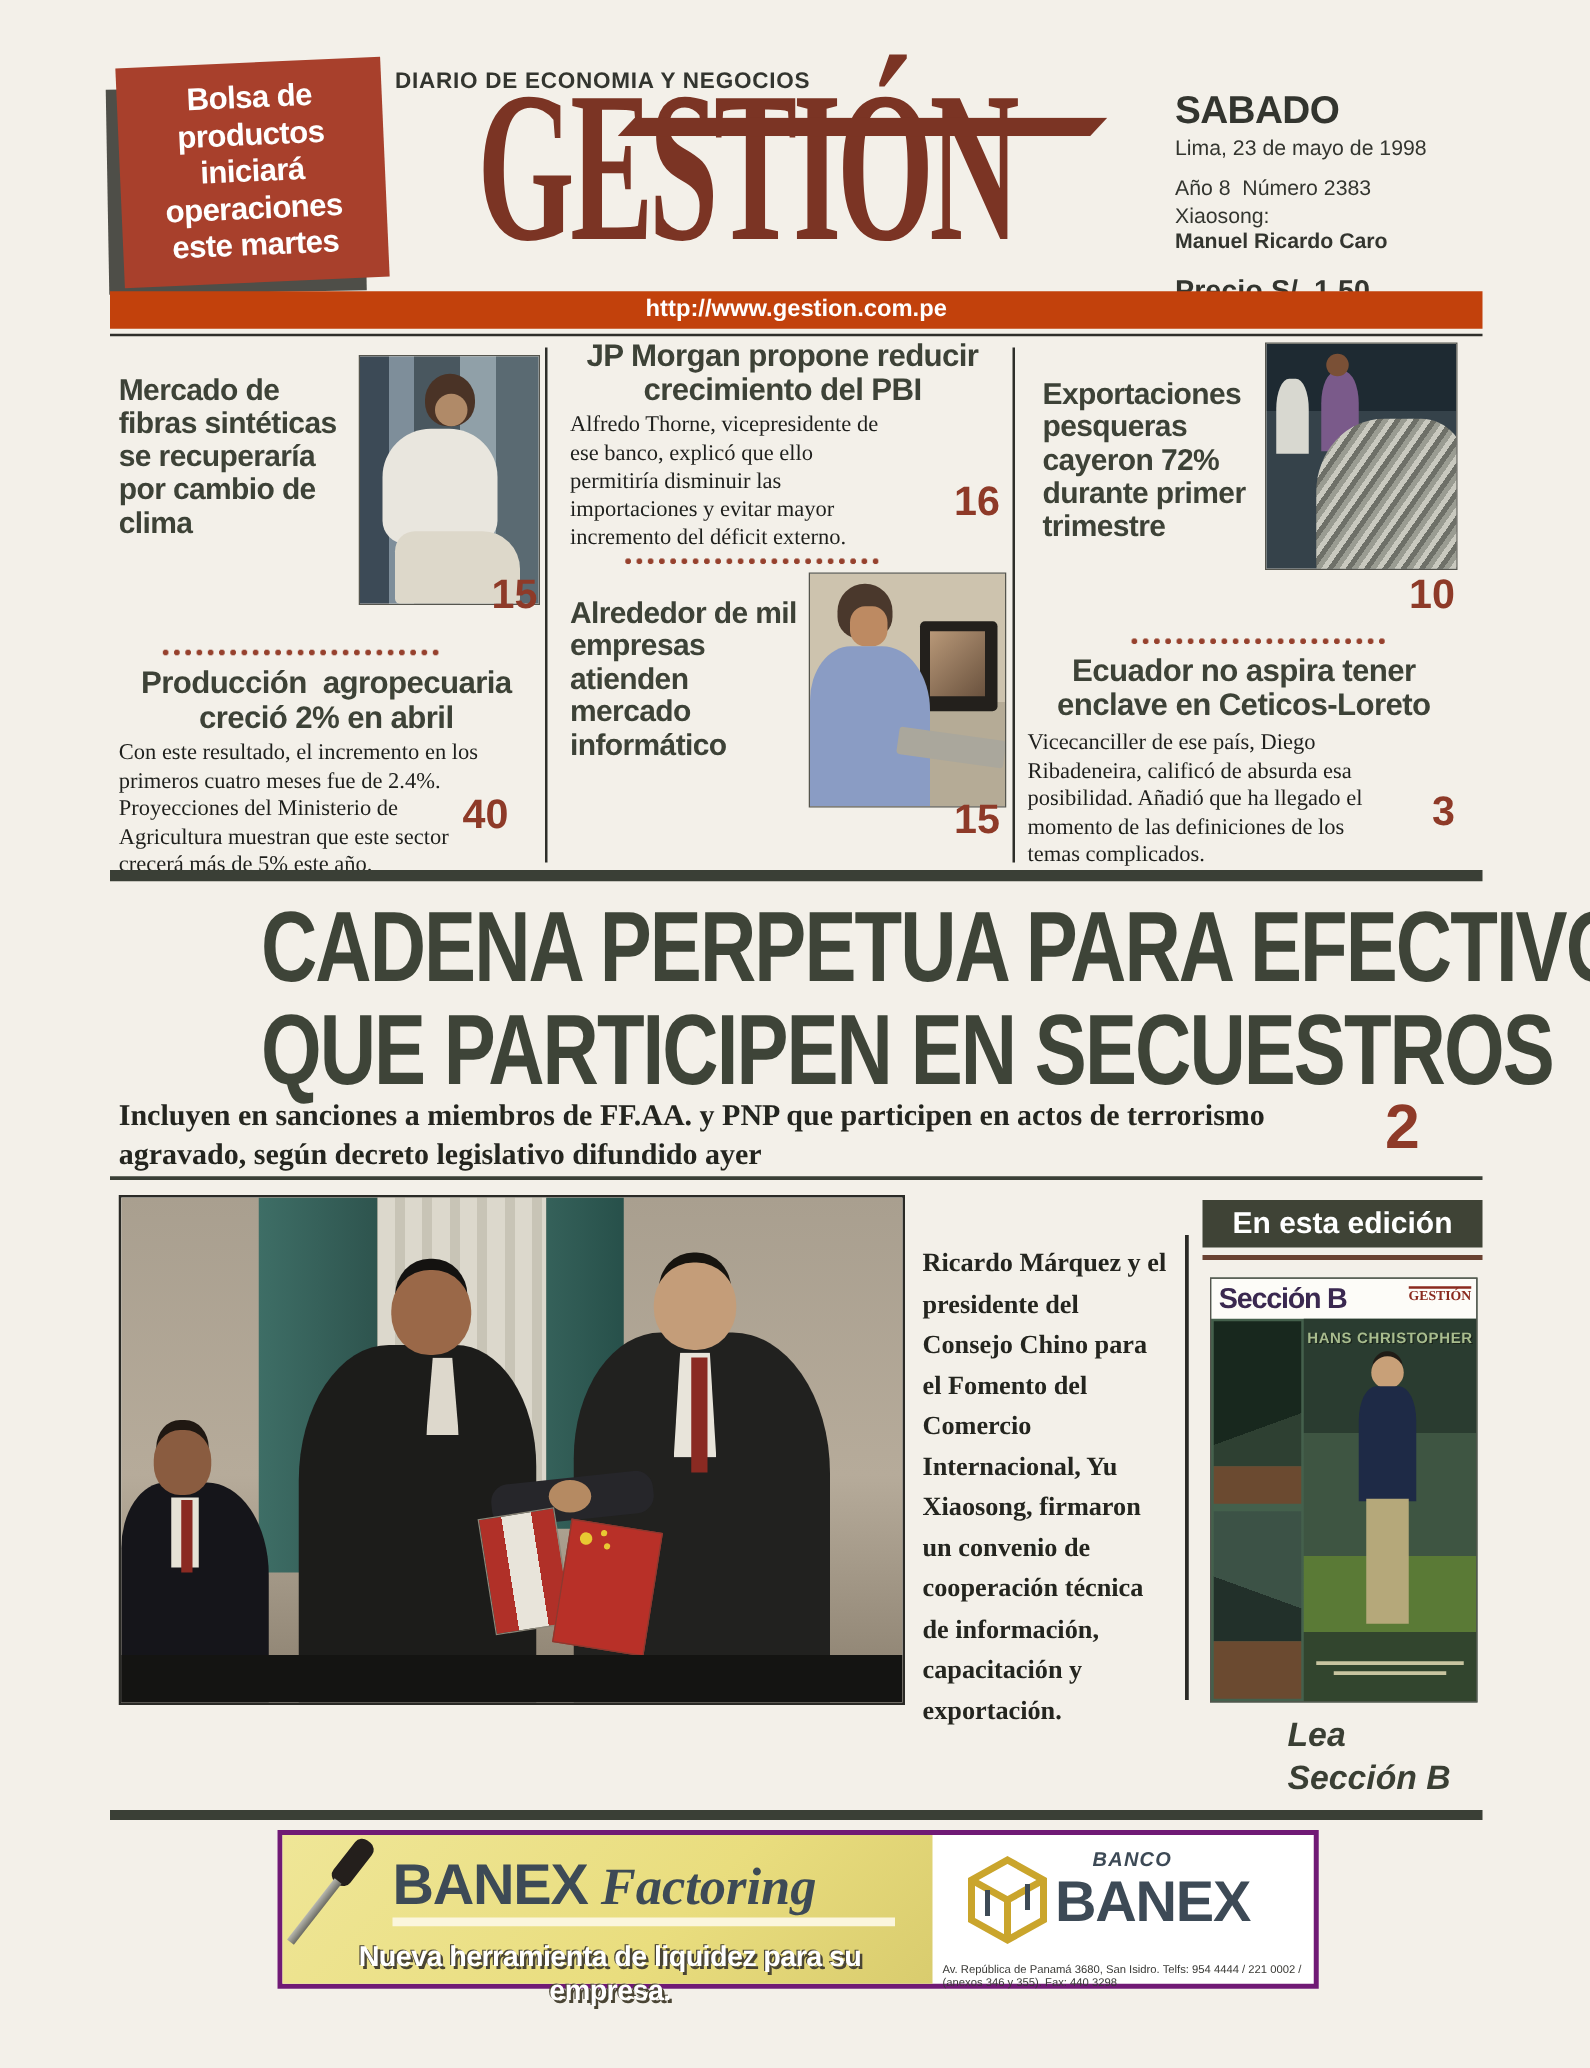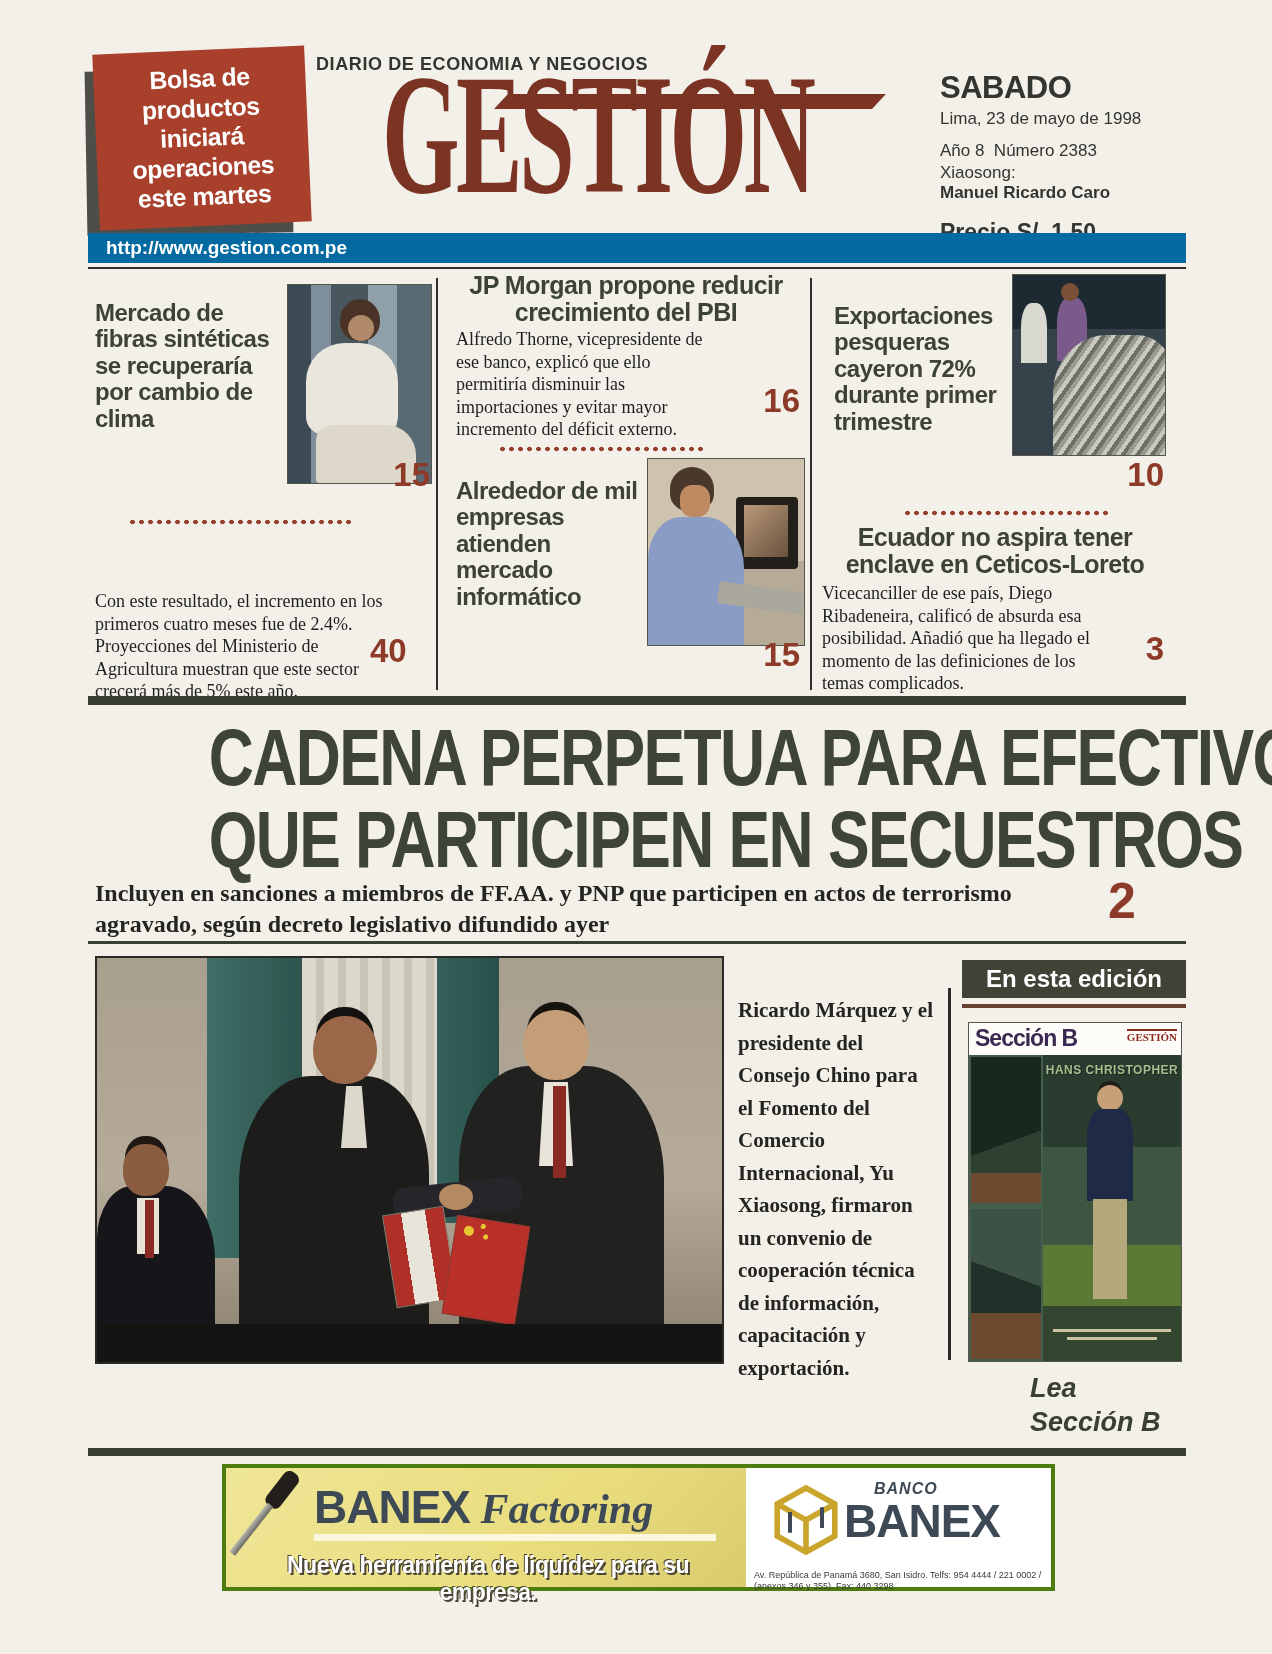--- a/index.html
+++ b/index.html
@@ -18,22 +18,22 @@
              white-space:nowrap;}
   .logo-bar{left:494px;top:94px;width:392px;height:15px;background:#7b3424;
             clip-path:polygon(14px 0,100% 0,calc(100% - 14px) 100%,0 100%);}
   .mast{left:940px;top:70px;width:250px;color:#33352f;}
   .mast .day{font-size:31px;font-weight:bold;letter-spacing:-0.5px;}
   .mast .date{font-size:17px;margin-top:3px;}
   .mast .issue{font-size:17px;margin-top:12px;white-space:pre-wrap;}
   .mast .dirl{font-size:17px;margin-top:2px;}
   .mast .dirn{font-size:17px;font-weight:bold;}
   .mast .price{font-size:23px;font-weight:bold;margin-top:16px;}
-  .url-bar{left:88px;top:233px;width:1098px;height:30px;background:#0369a1;color:#fff;
-           font-size:19px;font-weight:bold;line-height:30px;padding-left:18px;box-sizing:border-box;}
+  .url-bar{left:88px;top:233px;width:1098px;height:30px;background:#c2410c;color:#fff;
+           font-size:19px;font-weight:bold;line-height:30px;padding-left:0;box-sizing:border-box;text-align:center;}
   .header-rule{left:88px;top:267px;width:1098px;height:2px;background:#2e2e2a;}
 
   
   .vdiv{width:2px;background:#2e2e2a;}
   .t-head{font-weight:bold;color:#3d4237;letter-spacing:-0.5px;line-height:1.1;white-space:pre-wrap;}
   .t-body{font-family:"Liberation Serif",serif;font-size:18px;line-height:1.25;color:#1e1f1c;}
   .t-page{font-weight:bold;font-size:33px;color:#8e3a28;}
   .dotsep{height:6px;background:radial-gradient(circle,#96412d 2.1px,transparent 2.6px) left center/9px 6px repeat-x;}
   .photo{border:1px solid #55554e;overflow:hidden;}
 
@@ -48,21 +48,21 @@
   
   .caption{left:738px;top:994px;width:198px;font-family:"Liberation Serif",serif;font-weight:bold;
            font-size:21px;line-height:1.55;color:#24251f;}
   .ed-bar{left:962px;top:960px;width:224px;height:38px;background:#3f4336;color:#fff;font-weight:bold;
           font-size:24px;text-align:center;line-height:38px;}
   .ed-under{left:962px;top:1004px;width:224px;height:4px;background:#6a4232;}
   .lea{left:1030px;top:1372px;width:155px;font-weight:bold;font-style:italic;
        font-size:27px;line-height:1.25;color:#3a3f34;}
 
   
-  .ad-box{left:222px;top:1464px;width:833px;height:127px;background:#fff;border:4px solid #4d7c0f;box-sizing:border-box;}
+  .ad-box{left:222px;top:1464px;width:833px;height:127px;background:#fff;border:4px solid #701a75;box-sizing:border-box;}
   .ad-yellow{left:0;top:0;width:520px;height:100%;background:linear-gradient(135deg,#efe697 0%,#e9dd7e 60%,#d9cc6e 100%);}
   .ad-brand-row{left:88px;top:12px;white-space:nowrap;}
   .ad-brand{font-weight:bold;font-size:46px;color:#3d4a56;letter-spacing:-1px;}
   .ad-product{font-family:"Liberation Serif",serif;font-style:italic;font-weight:bold;font-size:42px;color:#3d4a56;}
   .ad-underbar{left:88px;top:66px;width:402px;height:7px;background:#fbf6dd;}
   .ad-tag{left:16px;top:84px;width:492px;text-align:center;font-weight:bold;font-size:23px;color:#fff;
           letter-spacing:-0.5px;text-shadow:2px 2px 0 #4a4534,-1px -1px 0 #4a4534;}
   .ad-banco{left:648px;top:12px;font-weight:bold;font-style:italic;font-size:16px;color:#3d4a56;letter-spacing:1px;}
   .ad-banex{left:618px;top:26px;font-weight:bold;font-size:46px;color:#3d4a56;letter-spacing:-1px;}
   .ad-addr{left:528px;top:102px;width:296px;font-size:9px;color:#3a3a36;line-height:1.2;}
@@ -107,20 +107,21 @@
     <div class="abs" style="left:0;top:0;width:100%;height:100%;background:linear-gradient(90deg,#3c4a56 0 16%,#7e8e9a 16% 30%,#49575f 30% 56%,#90a0a8 56% 76%,#5a6a72 76% 100%);"></div>
     <div class="abs" style="left:52px;top:14px;width:40px;height:42px;background:#4a3326;border-radius:50% 50% 45% 45%;"></div>
     <div class="abs" style="left:60px;top:30px;width:26px;height:26px;background:#b08a68;border-radius:50%;"></div>
     <div class="abs" style="left:18px;top:58px;width:92px;height:92px;background:#e9e6de;border-radius:42% 42% 20% 20%;"></div>
     <div class="abs" style="left:28px;top:140px;width:100px;height:58px;background:#ddd8ca;border-radius:16px 30px 4px 4px;"></div>
   </div>
   <div class="abs t-page" style="left:370px;top:456px;width:60px;text-align:right;">15</div>
 
   <div class="abs dotsep" style="left:128px;top:519px;width:225px;"></div>
 
+  <div class="abs t-head" style="left:95px;top:533px;width:332px;font-size:25px;text-align:center;">Producción  agropecuaria creció 2% en abril</div>
   <div class="abs t-body" style="left:95px;top:590px;width:302px;">Con este resultado, el incremento en los primeros cuatro meses fue de 2.4%. Proyecciones del Ministerio de Agricultura muestran que este sector crecerá más de 5% este año.</div>
   <div class="abs t-page" style="left:370px;top:632px;width:60px;text-align:left;">40</div>
 
   <div class="abs t-head" style="left:450px;top:272px;width:352px;font-size:25px;text-align:center;line-height:1.08;">JP Morgan propone reducir crecimiento del PBI</div>
   <div class="abs t-body" style="left:456px;top:328px;width:266px;">Alfredo Thorne, vicepresidente de ese banco, explicó que ello permitiría disminuir las importaciones y evitar mayor incremento del déficit externo.</div>
   <div class="abs t-page" style="left:740px;top:382px;width:60px;text-align:right;">16</div>
 
   <div class="abs dotsep" style="left:498px;top:446px;width:205px;"></div>
 
   <div class="abs t-head" style="left:456px;top:478px;width:190px;font-size:24px;">Alrededor de mil empresas atienden mercado informático</div>

